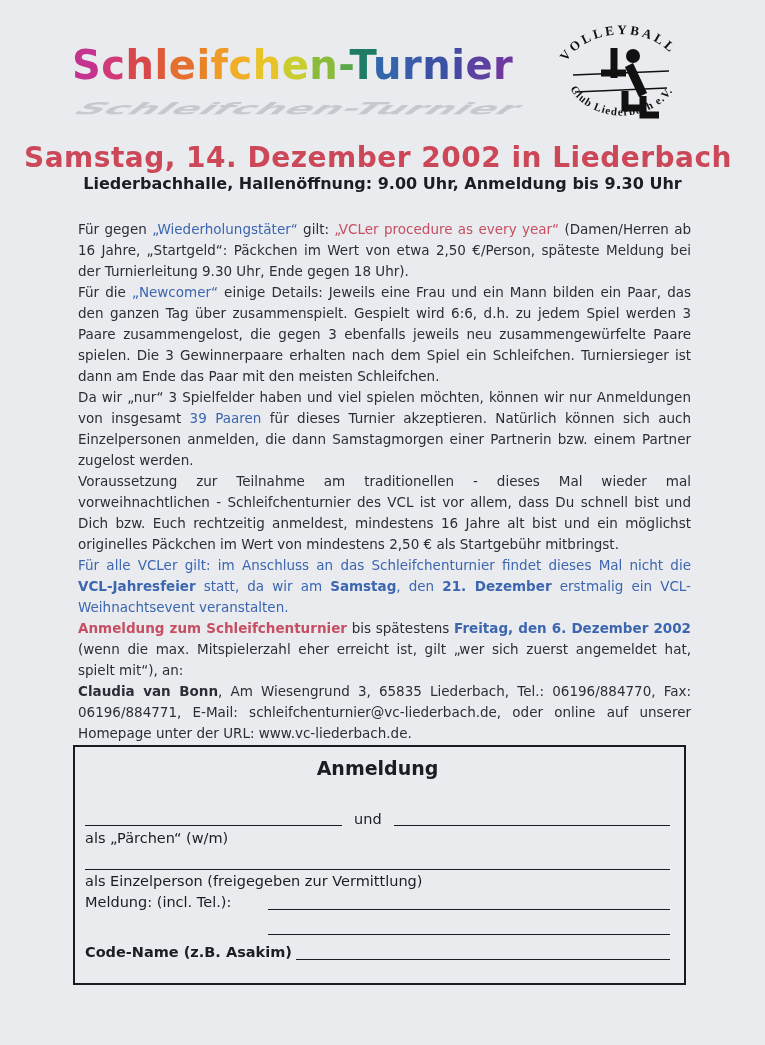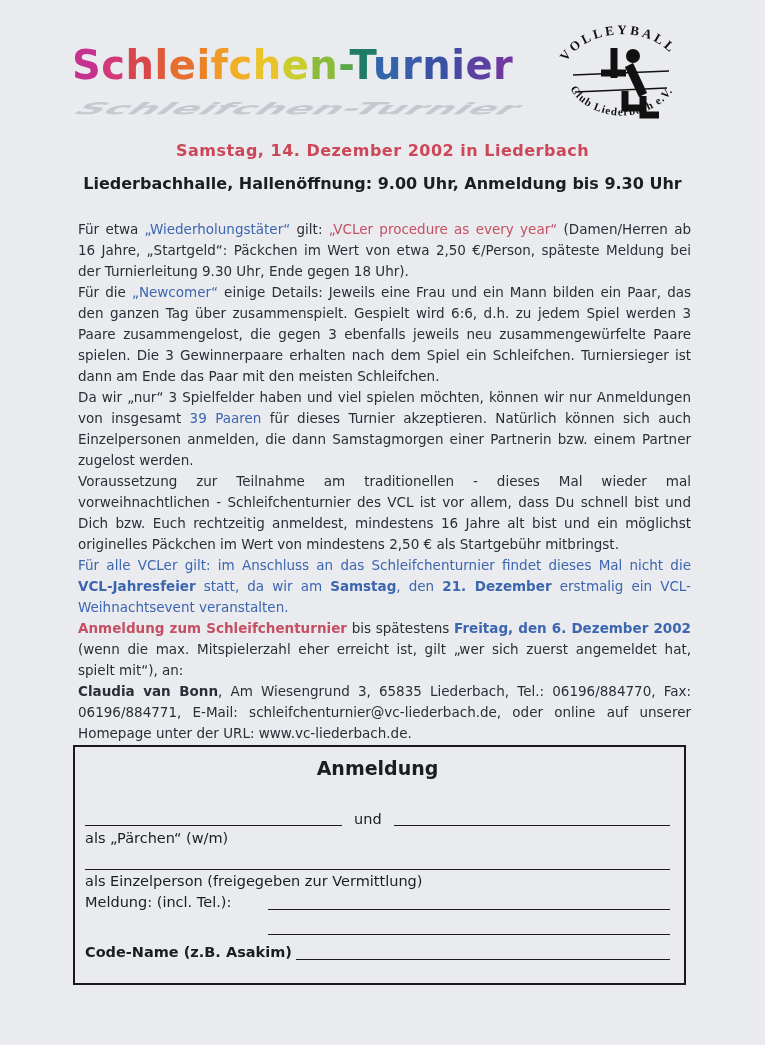--- a/index.html
+++ b/index.html
@@ -31,23 +31,24 @@
     color:#a9adb6;opacity:.55;
     transform:skewX(-52deg) scaleY(.40);
     transform-origin:left bottom;
     filter:blur(.6px);
   }
   
   .logo{position:absolute;top:18px;left:546px;width:152px;height:118px;}
   .logo text{fill:#111;font-family:"Liberation Serif",serif;font-weight:bold;}
   
   .heading-date{
-    position:absolute;top:141px;left:0;right:0;text-align:center;
-    color:var(--heading-red);font-weight:bold;font-size:16px;letter-spacing:.5px;
+    position:absolute;top:141px;left:0;right:0;text-align:left;
+    color:var(--heading-red);font-weight:bold;font-size:28px;letter-spacing:.5px;
     white-space:nowrap;
+    padding-left:24px;
   }
   .heading-info{
     position:absolute;top:174px;left:0;right:0;text-align:center;
     color:#1b1d22;font-weight:bold;font-size:16px;white-space:nowrap;
   }
   
   .body-text{
     position:absolute;top:219px;left:78px;width:613px;
     font-size:13.5px;line-height:21px;text-align:justify;
   }
@@ -114,21 +115,21 @@
       <path d="M83,47 L97,77" stroke-width="9"></path>
       <path d="M79,73 L79,90 L95,90" stroke-width="7"></path>
       <path d="M97,78 L97,97 L113,97" stroke-width="7"></path>
     </g>
   </svg>
 
   <div class="heading-date">Samstag, 14. Dezember 2002 in Liederbach</div>
   <div class="heading-info">Liederbachhalle, Hallenöffnung: 9.00 Uhr, Anmeldung bis 9.30 Uhr</div>
 
   <div class="body-text">
-    <p class="para"><span class="seg">Für etwa </span><span class="seg blue">„Wiederholungstäter“</span><span class="seg"> gilt: </span><span class="seg red">„VCLer procedure as every year“</span><span class="seg"> (Damen/Herren ab 16 Jahre, „Startgeld“: Päckchen im Wert von etwa 2,50 €/Person, späteste Meldung bei der Turnierleitung 9.30 Uhr, Ende gegen 18 Uhr).</span></p>
+    <p class="para"><span class="seg">Für gegen </span><span class="seg blue">„Wiederholungstäter“</span><span class="seg"> gilt: </span><span class="seg red">„VCLer procedure as every year“</span><span class="seg"> (Damen/Herren ab 16 Jahre, „Startgeld“: Päckchen im Wert von etwa 2,50 €/Person, späteste Meldung bei der Turnierleitung 9.30 Uhr, Ende gegen 18 Uhr).</span></p>
     <p class="para"><span class="seg">Für die </span><span class="seg blue">„Newcomer“</span><span class="seg"> einige Details: Jeweils eine Frau und ein Mann bilden ein Paar, das den ganzen Tag über zusammenspielt. Gespielt wird 6:6, d.h. zu jedem Spiel werden 3 Paare zusammengelost, die gegen 3 ebenfalls jeweils neu zusammengewürfelte Paare spielen. Die 3 Gewinnerpaare erhalten nach dem Spiel ein Schleifchen. Turniersieger ist dann am Ende das Paar mit den meisten Schleifchen.</span></p>
     <p class="para"><span class="seg">Da wir „nur“ 3 Spielfelder haben und viel spielen möchten, können wir nur Anmeldungen von insgesamt </span><span class="seg blue">39 Paaren</span><span class="seg"> für dieses Turnier akzeptieren. Natürlich können sich auch Einzelpersonen anmelden, die dann Samstagmorgen einer Partnerin bzw. einem Partner zugelost werden.</span></p>
     <p class="para"><span class="seg">Voraussetzung zur Teilnahme am traditionellen - dieses Mal wieder mal vorweihnachtlichen - Schleifchenturnier des VCL ist vor allem, dass Du schnell bist und Dich bzw. Euch rechtzeitig anmeldest, mindestens 16 Jahre alt bist und ein möglichst originelles Päckchen im Wert von mindestens 2,50 € als Startgebühr mitbringst.</span></p>
     <p class="para"><span class="seg blue">Für alle VCLer gilt: im Anschluss an das Schleifchenturnier findet dieses Mal nicht die </span><span class="seg blue bold">VCL-Jahresfeier</span><span class="seg blue"> statt, da wir am </span><span class="seg blue bold">Samstag</span><span class="seg blue">, den </span><span class="seg blue bold">21. Dezember</span><span class="seg blue"> erstmalig ein VCL-Weihnachtsevent veranstalten.</span></p>
     <p class="para"><span class="seg red bold">Anmeldung zum Schleifchenturnier</span><span class="seg"> bis spätestens </span><span class="seg blue bold">Freitag, den 6. Dezember 2002</span><span class="seg"> (wenn die max. Mitspielerzahl eher erreicht ist, gilt „wer sich zuerst angemeldet hat, spielt mit“), an:</span></p>
     <p class="para"><span class="seg bold">Claudia van Bonn</span><span class="seg">, Am Wiesengrund 3, 65835 Liederbach, Tel.: 06196/884770, Fax: 06196/884771, E-Mail: schleifchenturnier@vc-liederbach.de, oder online auf unserer Homepage unter der URL: www.vc-liederbach.de.</span></p>
   </div>
 
   <div class="form-box">
     <div class="form-title">Anmeldung</div>

